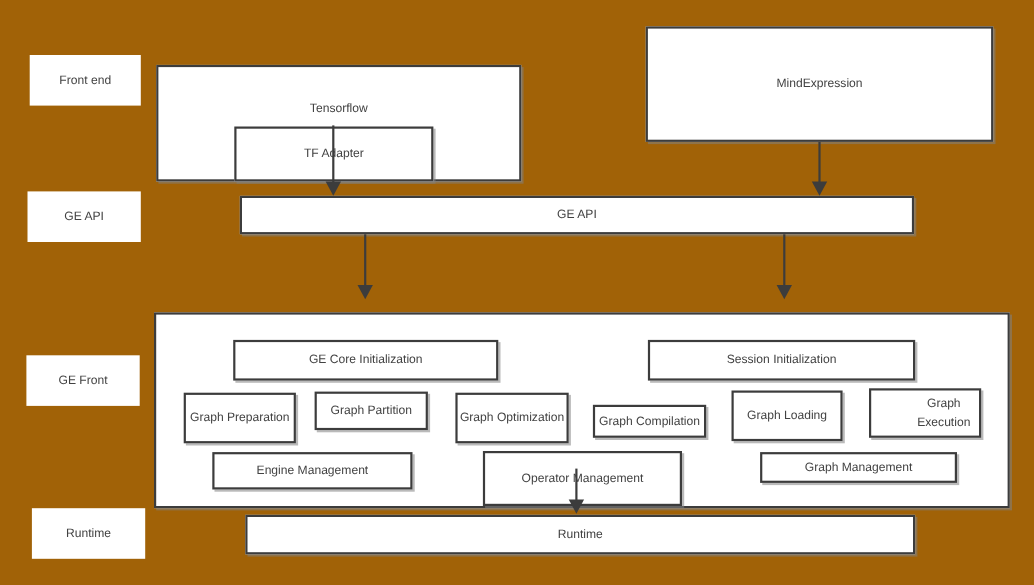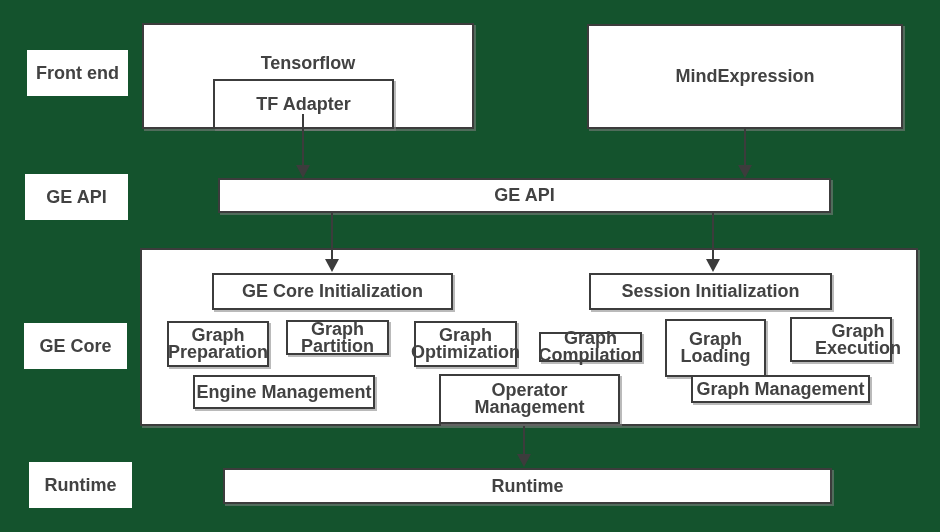--- a/index.html
+++ b/index.html
@@ -5,25 +5,24 @@
   html, body {
     margin: 0;
     padding: 0;
     background: #000000;
     font-family: "Liberation Sans", "DejaVu Sans", sans-serif;
   }
   .canvas {
     position: relative;
     width: 940px;
     height: 532px;
-    background: #14532d;
+    background: #a16207;
     overflow: hidden;
     color: #424242;
-    font-size: 18px;
-    font-weight: bold;
+    font-size: 11px;
   }
   .rail-label {
     position: absolute;
     background: #ffffff;
     color: #424242;
     display: flex;
     align-items: center;
     justify-content: center;
     box-sizing: border-box;
   }
@@ -35,20 +34,21 @@
     box-sizing: border-box;
     display: flex;
     align-items: center;
     justify-content: center;
     text-align: center;
     color: #424242;
     line-height: 17px;
   }
   .container-box {
     display: block; 
+    margin-top: 36px;
   }
   .arrow {
     position: absolute;
     width: 14px;
   }
   .arrow .shaft {
     position: absolute;
     left: 50%;
     transform: translateX(-50%);
     top: 0;
@@ -75,42 +75,42 @@
     text-align: center;
   }
 </style>
 </head>
 <body>
 
 <div class="canvas">
 
   <div class="rail-label" style="left:27px; top:50px; width:101px; height:46px;">Front end</div>
   <div class="rail-label" style="left:25px; top:174px; width:103px; height:46px;">GE API</div>
-  <div class="rail-label" style="left:24px; top:323px; width:103px; height:46px;">GE Core</div>
+  <div class="rail-label" style="left:24px; top:323px; width:103px; height:46px;">GE Front</div>
   <div class="rail-label" style="left:29px; top:462px; width:103px; height:46px;">Runtime</div>
 
   <div class="box container-box" style="left:142px; top:23px; width:332px; height:106px;">
     <div class="tf-label">Tensorflow</div>
     <div class="box" style="left:69px; top:54px; width:181px; height:50px;">TF Adapter</div>
   </div>
 
   <div class="box" style="left:587px; top:24px; width:316px; height:105px;">MindExpression</div>
 
   <div class="box" style="left:218px; top:178px; width:613px; height:35px;">GE API</div>
 
   <div class="box container-box" style="left:140px; top:248px; width:778px; height:178px;">
 
     <div class="box" style="left:70px; top:23px; width:241px; height:37px;">GE Core Initialization</div>
     <div class="box" style="left:25px; top:71px; width:102px; height:46px;">Graph Preparation</div>
 
     <div class="box" style="left:447px; top:23px; width:243px; height:37px;">Session Initialization</div>
     <div class="box" style="left:144px; top:70px; width:103px; height:35px;">Graph Partition</div>
     <div class="box" style="left:272px; top:71px; width:103px; height:46px;">Graph Optimization</div>
     <div class="box" style="left:397px; top:82px; width:103px; height:30px;">Graph Compilation</div>
-    <div class="box" style="left:523px; top:69px; width:101px; height:58px;">Graph Loading</div>
+    <div class="box" style="left:523px; top:69px; width:101px; height:46px;">Graph Loading</div>
     <div class="box" style="left:648px; top:67px; width:102px; height:45px;padding-left:34px;">Graph Execution</div>
 
     <div class="box" style="left:51px; top:125px; width:182px; height:34px;">Engine Management</div>
     <div class="box" style="left:297px; top:124px; width:181px; height:50px;">Operator Management</div>
     <div class="box" style="left:549px; top:125px; width:179px; height:28px;">Graph Management</div>
   </div>
 
   <div class="box" style="left:223px; top:468px; width:609px; height:36px;">Runtime</div>
 
   <div class="arrow" style="left:296px; top:114px; height:64px;">

